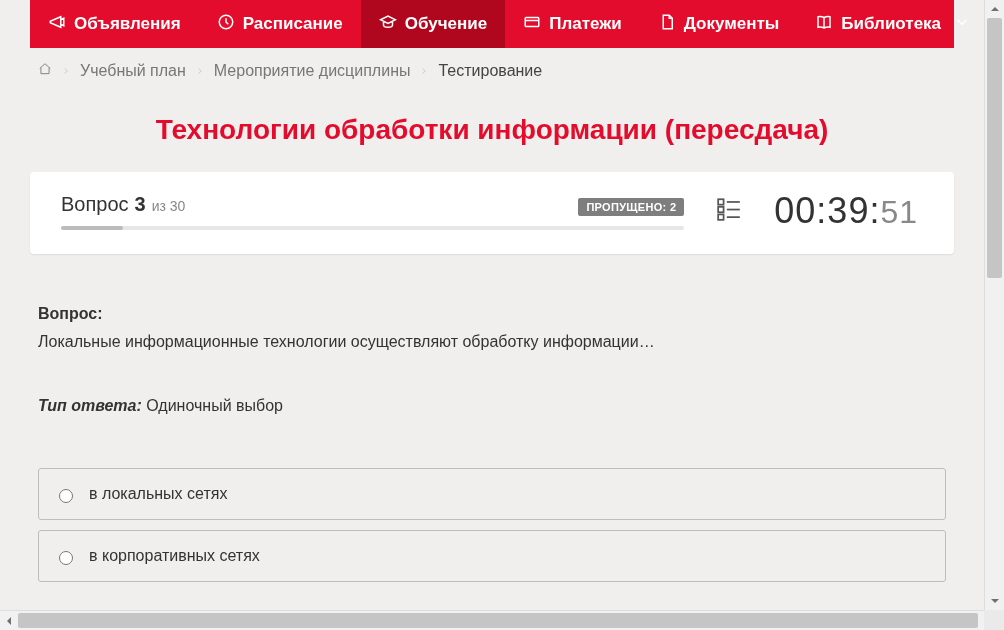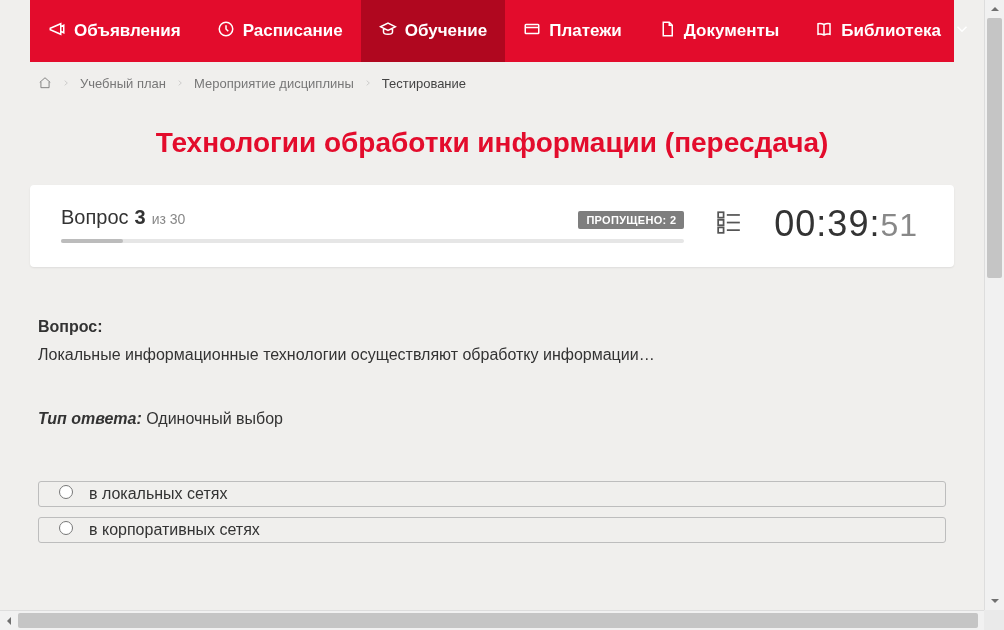--- a/index.html
+++ b/index.html
@@ -18,21 +18,21 @@
       overflow-x: hidden;
       position: relative;
     }
     .content-area {
       padding: 0 30px;
       min-height: 100%;
     }
     .nav-bar {
       display: flex;
       background: #e30c2c;
-      height: 62px;
+      height: 48px;
       align-items: stretch;
     }
     .nav-item {
       display: flex;
       align-items: center;
       gap: 8px;
       padding: 0 18px;
       color: #fff;
       font-size: 17px;
       font-weight: bold;
@@ -41,23 +41,24 @@
       background: transparent;
       height: 100%;
     }
     .nav-item.active {
       background: #b0071f;
     }
     .nav-item svg { width: 18px; height: 18px; fill: none; stroke: #fff; stroke-width: 2; }
     .chev-down { margin-left: 4px; }
     .breadcrumb {
       display: flex;
+      align-items: center;
       gap: 10px;
       padding: 14px 8px 6px 8px;
-      font-size: 13px;
+      font-size: 16px;
       color: #777;
     }
     .breadcrumb svg.home { width: 14px; height: 14px; stroke: #777; fill: none; stroke-width: 1.5; }
     .breadcrumb svg.chev { width: 8px; height: 10px; stroke: #aaa; fill: none; stroke-width: 1.5; }
     .breadcrumb .crumb { cursor: pointer; color: #777; }
     .breadcrumb .crumb.current { color: #444; cursor: default; }
     .page-title {
       text-align: center;
       color: #e30c2c;
       font-size: 28px;
@@ -128,25 +129,25 @@
       font-size: 16px;
       line-height: 1.5;
     }
     .q-label { font-weight: bold; }
     .q-text { margin-top: 4px; margin-bottom: 40px; }
     .q-answer-type-row { margin-bottom: 30px; }
     .q-answer-type-label { font-weight: bold; font-style: italic; }
     .answers { padding: 0 8px 40px 8px; }
     .answer-option {
       display: flex;
-      align-items: flex-start;
+      align-items: flex-end;
       gap: 16px;
       border: 1px solid #bdbdbd;
       border-radius: 3px;
-      padding: 3px 20px;
+      padding: 16px 20px;
       margin-bottom: 10px;
       font-size: 16px;
       color: #333;
       cursor: pointer;
       background: #f0efed;
     }
     .answer-option input[type="radio"] {
       width: 14px; height: 14px;
       cursor: pointer;
     }

